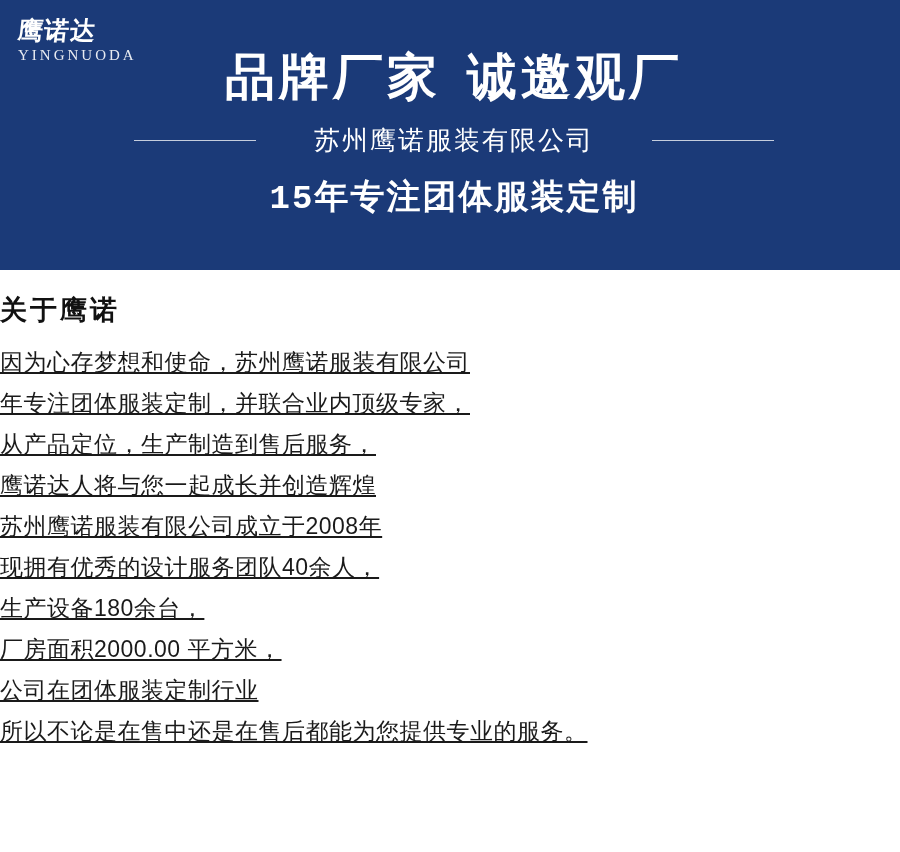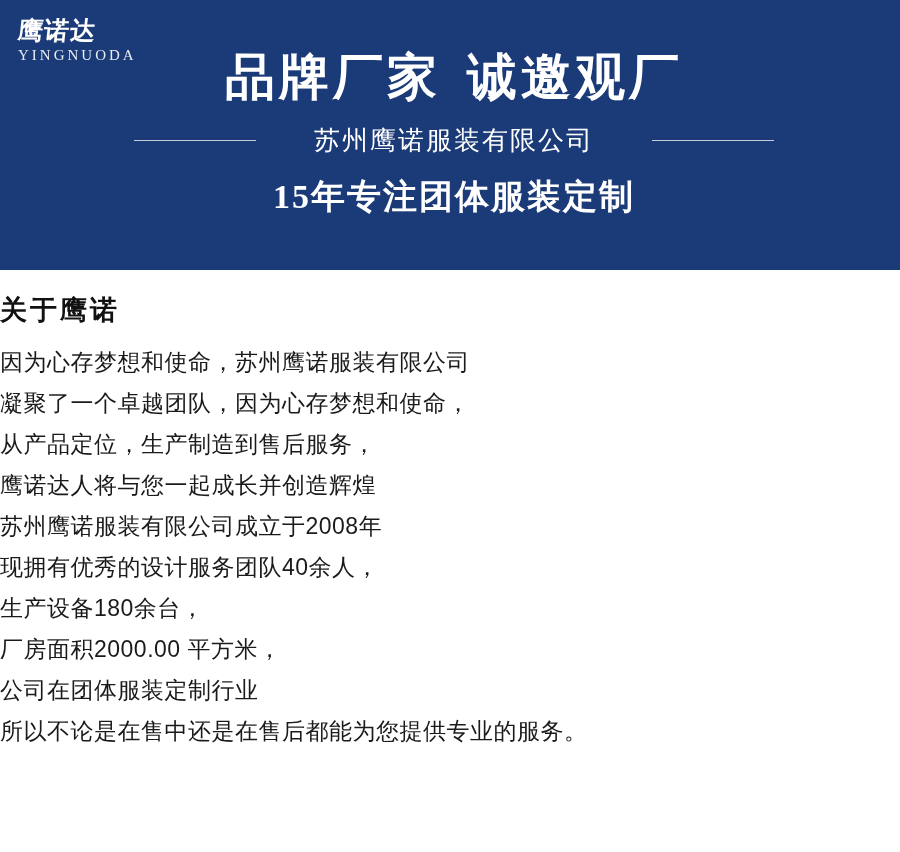--- a/index.html
+++ b/index.html
@@ -96,21 +96,21 @@
   .banner-sub {
     color: #ffffff;
     font-family: "Liberation Sans", sans-serif;
     font-size: 26px;
     letter-spacing: 2px;
     padding: 0 16px;
     white-space: nowrap;
   }
   .banner-slogan {
     color: #ffffff;
-    font-family: Liberation Serif, serif;
+    font-family: Liberation Mono, monospace;
     font-weight: bold;
     font-size: 34px;
     letter-spacing: 2px;
     white-space: nowrap;
   }
 
   
   .about {
     width: 900px;
     padding-top: 22px;
@@ -127,20 +127,21 @@
   .about-lines {
     display: block;
   }
   .about-line {
     font-family: "Liberation Sans", sans-serif;
     font-size: 23px;
     color: #1a1a1a;
     line-height: 41px;
     letter-spacing: .5px;
     white-space: nowrap;
+    text-decoration: underline;
   }
 </style>
 </head>
 <body>
 
 <div class="page">
 
   <div class="banner">
 
     <div class="logo">
@@ -160,21 +161,21 @@
       </div>
 
       <div class="banner-slogan">15年专注团体服装定制</div>
     </div>
   </div>
 
   <div class="about">
     <div class="about-title">关于鹰诺</div>
     <div class="about-lines">
       <div class="about-line">因为心存梦想和使命，苏州鹰诺服装有限公司</div>
-      <div class="about-line">凝聚了一个卓越团队，因为心存梦想和使命，</div>
+      <div class="about-line">年专注团体服装定制，并联合业内顶级专家，</div>
       <div class="about-line">从产品定位，生产制造到售后服务，</div>
       <div class="about-line">鹰诺达人将与您一起成长并创造辉煌</div>
       <div class="about-line">苏州鹰诺服装有限公司成立于2008年</div>
       <div class="about-line">现拥有优秀的设计服务团队40余人，</div>
       <div class="about-line">生产设备180余台，</div>
       <div class="about-line">厂房面积2000.00 平方米，</div>
       <div class="about-line">公司在团体服装定制行业</div>
       <div class="about-line">所以不论是在售中还是在售后都能为您提供专业的服务。</div>
     </div>
   </div>

